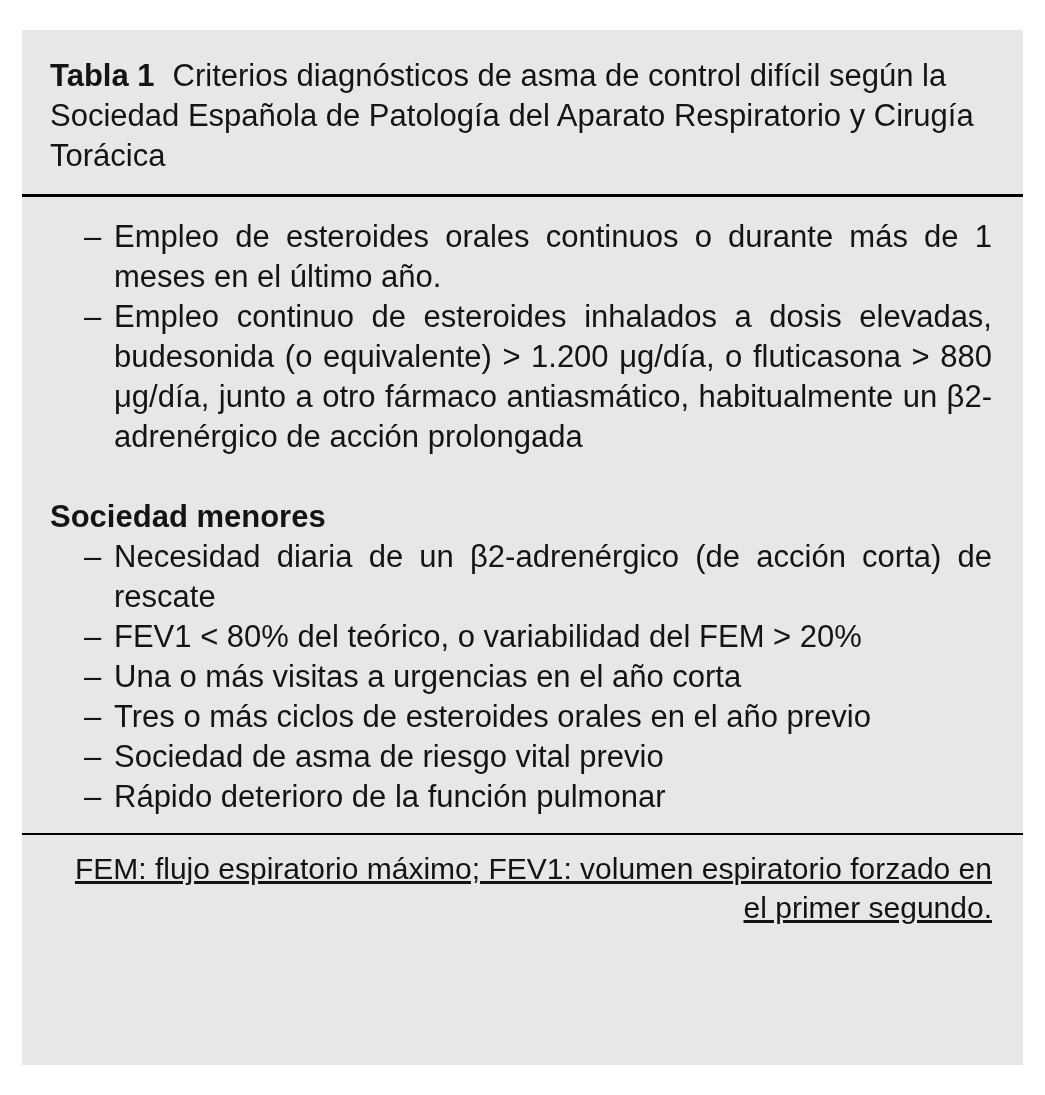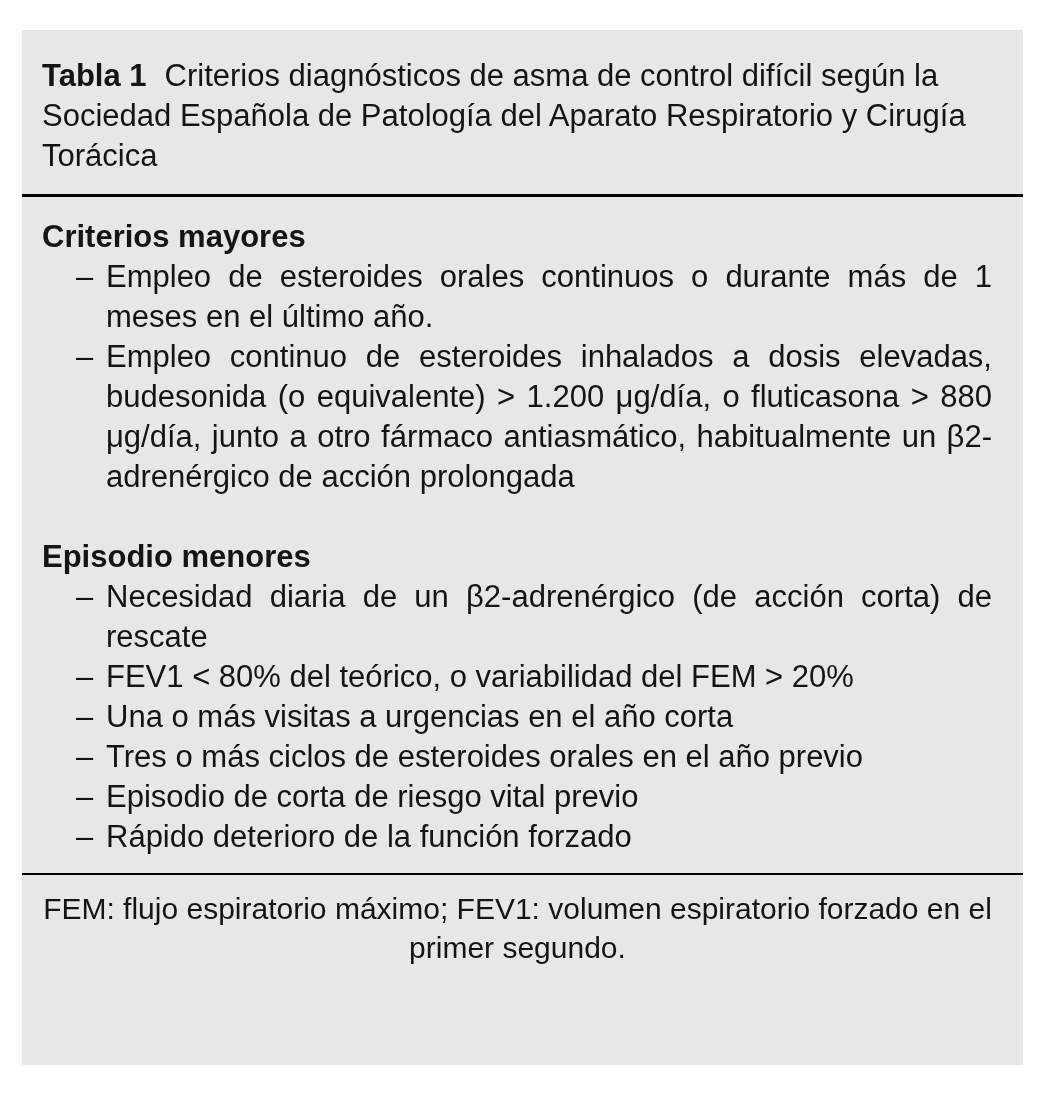--- a/index.html
+++ b/index.html
@@ -16,21 +16,21 @@
     -webkit-font-smoothing: antialiased;
   }
   .panel {
     position: absolute;
     left: 22px;
     right: 22px;
     top: 30px;
     bottom: 30px;
     background: #e7e7e7;
     box-sizing: border-box;
-    padding: 24px 30px 20px 20px;
+    padding: 24px 30px 20px 28px;
     overflow: hidden;
   }
   .title-block {
     font-size: 31px;
     line-height: 40px;
     margin: 2px 0 18px 0;
     text-align: left;
   }
   .table-label {
     font-weight: bold;
@@ -69,73 +69,73 @@
   }
   .item-text {
     flex: 1 1 auto;
     text-align: justify;
     padding-right: 1px;
   }
   .footnote {
     font-size: 30px;
     line-height: 39px;
     margin: 1px;
-    text-align: center;
+    text-align: right;
+    text-decoration: underline;
   }
 </style>
 </head>
 <body>
 
 <div class="panel">
 
   <div class="title-block">
     <span class="table-label">Tabla 1</span><span>Criterios diagnósticos de asma de control difícil según la Sociedad Española de Patología del Aparato Respiratorio y Cirugía Torácica</span>
   </div>
 
   <div class="rule rule-top"></div>
 
   <div>
 
-    <p class="section-heading">Criterios mayores</p>
     <ul class="criteria-list">
       <li>
         <span class="dash-marker">–</span>
         <span class="item-text">Empleo de esteroides orales continuos o durante más de 1 meses en el último año.</span>
       </li>
       <li>
         <span class="dash-marker">–</span>
         <span class="item-text">Empleo continuo de esteroides inhalados a dosis elevadas, budesonida (o equivalente) &gt; 1.200 μg/día, o fluticasona &gt; 880 μg/día, junto a otro fármaco antiasmático, habitualmente un β2-adrenérgico de acción prolongada</span>
       </li>
     </ul>
 
-    <p class="section-heading second">Episodio menores</p>
+    <p class="section-heading second">Sociedad menores</p>
     <ul class="criteria-list">
       <li>
         <span class="dash-marker">–</span>
         <span class="item-text">Necesidad diaria de un β2-adrenérgico (de acción corta) de rescate</span>
       </li>
       <li>
         <span class="dash-marker">–</span>
         <span class="item-text">FEV1 &lt; 80% del teórico, o variabilidad del FEM &gt; 20%</span>
       </li>
       <li>
         <span class="dash-marker">–</span>
         <span class="item-text">Una o más visitas a urgencias en el año corta</span>
       </li>
       <li>
         <span class="dash-marker">–</span>
         <span class="item-text">Tres o más ciclos de esteroides orales en el año previo</span>
       </li>
       <li>
         <span class="dash-marker">–</span>
-        <span class="item-text">Episodio de corta de riesgo vital previo</span>
+        <span class="item-text">Sociedad de asma de riesgo vital previo</span>
       </li>
       <li>
         <span class="dash-marker">–</span>
-        <span class="item-text">Rápido deterioro de la función forzado</span>
+        <span class="item-text">Rápido deterioro de la función pulmonar</span>
       </li>
     </ul>
 
   </div>
 
   <div class="rule rule-bottom"></div>
 
   <p class="footnote">FEM: flujo espiratorio máximo; FEV1: volumen espiratorio forzado en el primer segundo.</p>
 
 </div>

